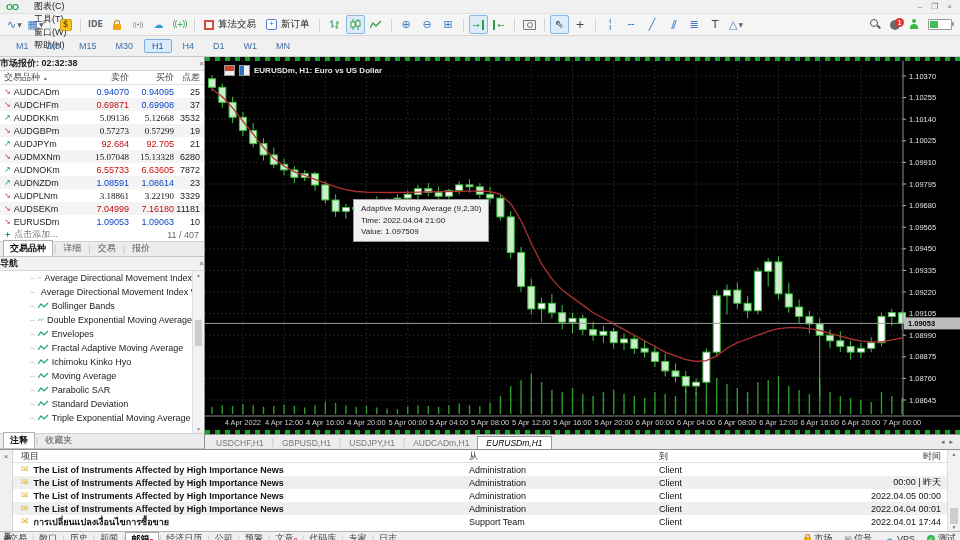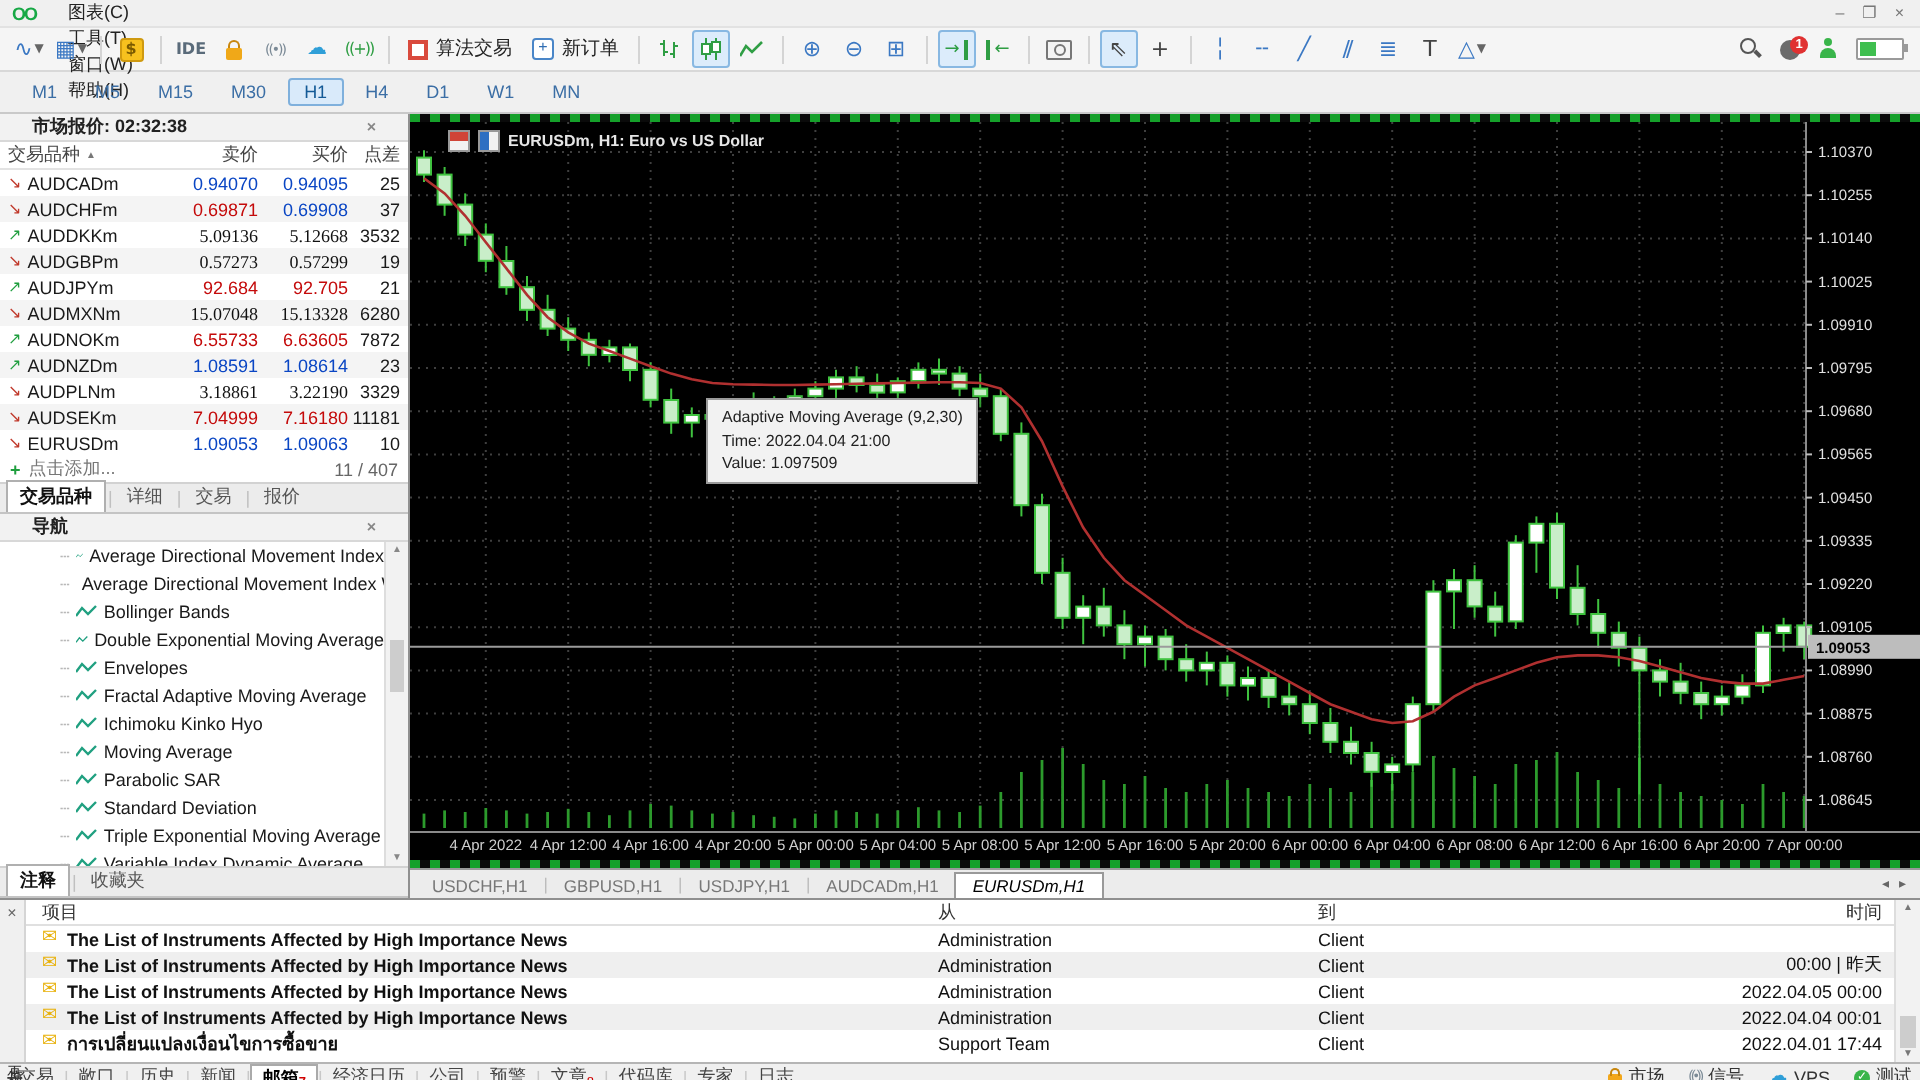--- a/index.html
+++ b/index.html
@@ -48,21 +48,21 @@
   .ic-batt{width:22px;height:9px;border:1px solid #9a9a9a;background:#fff;position:relative;border-radius:1px;}
   .ic-batt::after{content:"";position:absolute;right:-3px;top:2px;width:2px;height:4px;background:#9a9a9a;}
   .batt-fill{position:absolute;left:1px;top:1px;bottom:1px;width:35%;background:#3fbf4f;}
 
   .tfbar{height:20px;display:flex;align-items:center;background:#f0f0f0;border-bottom:1px solid #c9c9c9;padding:0 8px;font-size:9px;color:#3b6ea5;gap:3px;}
   .tf{padding:1px 7px;border:1px solid transparent;border-radius:2px;}
   .tf.active{background:#d9eafa;border-color:#7fb0dc;color:#145a96;font-weight:normal;}
 
   .main{display:flex;height:392px;}
   .left{width:204px;min-width:204px;border-right:1px solid #8f8f8f;display:flex;flex-direction:column;background:#fff;}
-  .panel-header{height:13px;background:#f2f2f2;border-bottom:1px solid #d8d8d8;display:flex;align-items:center;font-size:9px;font-weight:bold;color:#222;padding:0 16px;}
+  .panel-header{height:13px;background:#f2f2f2;border-bottom:1px solid #d8d8d8;display:flex;align-items:center;font-size:9px;font-weight:bold;color:#222;padding:0 0;}
   .panel-x{margin-left:auto;color:#888;font-size:8px;}
   .mw-colhead{height:13px;display:flex;font-size:9px;color:#444;border-bottom:1px solid #e3e3e3;align-items:center;background:#fff;}
   .c-sym{width:78px;padding-left:4px;display:flex;align-items:center;gap:3px;overflow:hidden;white-space:nowrap;}
   .c-bid{width:47px;text-align:right;}
   .c-ask{width:45px;text-align:right;}
   .c-spr{width:26px;text-align:right;padding-right:4px;}
   .sort-ico{font-size:5px;color:#777;}
   .mw-rows{}
   .mw-row{height:13px;display:flex;align-items:center;font-size:9px;color:#1a1a1a;}
   .mw-row:nth-child(even){background:#f4f4f4;}
@@ -466,27 +466,20 @@
               <polyline points="0,6 3,2 6,5 10,1" fill="none" stroke="#20a080" stroke-width="1.2"></polyline>
             </svg>
             <span>Standard Deviation</span>
           </div>
           <div class="nav-item">
             <span class="tree-dash">┄</span>
             <svg width="11" height="8" viewBox="0 0 11 8">
               <polyline points="0,6 3,2 6,5 10,1" fill="none" stroke="#20a080" stroke-width="1.2"></polyline>
             </svg>
             <span>Triple Exponential Moving Average</span>
-          </div>
-          <div class="nav-item">
-            <span class="tree-dash">┄</span>
-            <svg width="11" height="8" viewBox="0 0 11 8">
-              <polyline points="0,6 3,2 6,5 10,1" fill="none" stroke="#20a080" stroke-width="1.2"></polyline>
-            </svg>
-            <span>Variable Index Dynamic Average</span>
           </div>
         </div>
       <div class="nav-scroll">
         <span>▲</span>
         <span class="nav-thumb"></span>
         <span class="dn">▼</span>
       </div>
     </div>
     <div class="subtabs" id="nav-tabs">
         <span class="subtab active">注释</span>

